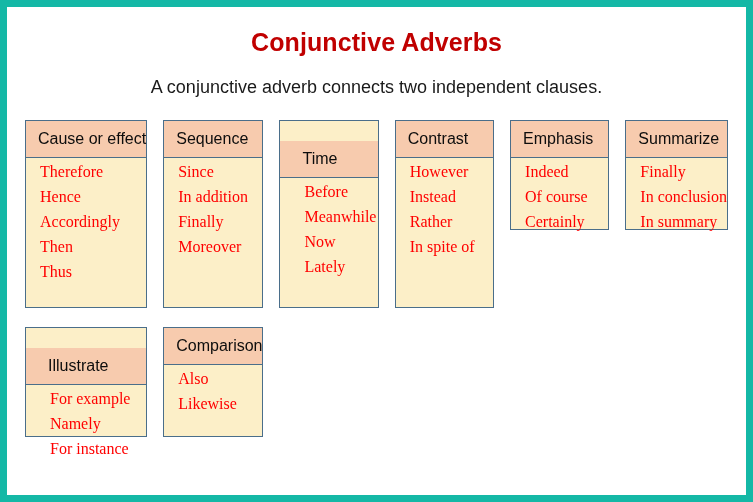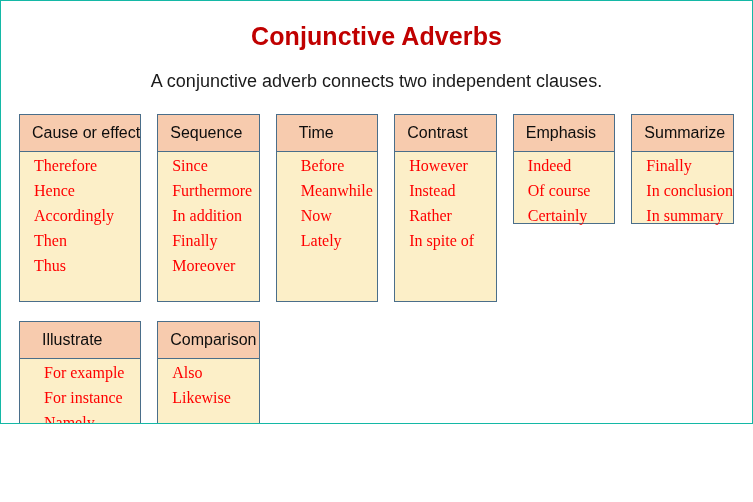--- a/index.html
+++ b/index.html
@@ -7,23 +7,23 @@
   html, body {
     width: 753px;
     height: 502px;
     background: #ffffff;
     font-family: "Liberation Sans", sans-serif;
   }
 
   .page {
     position: relative;
     width: 753px;
-    height: 424px;
+    height: 502px;
     background: #ffffff;
-    border: 1px solid #14b8a6;
+    border: 7px solid #14b8a6;
     overflow: hidden;
   }
 
   .title {
     text-align: center;
     color: #C00000;
     font-size: 25px;
     font-weight: bold;
     letter-spacing: 0.1px;
     margin-top: 21px;
@@ -58,21 +58,21 @@
   .card-header {
     background: #F7CBAE;
     border-bottom: 1px solid #4A6E8A;
     color: #0d0d0d;
     font-size: 16px;
     line-height: 1;
     padding: 10px 0 10px 12px;
     white-space: nowrap;
   }
 
-  .card.indented .card-header { padding-left: 22px; }
+  .card.indented .card-header { padding-left: 22px; margin-top: 20px; }
 
   .card-body {
     padding: 1px 0 0 14px;
     flex: 1;
     font-family: Liberation Serif, serif;
   }
 
   .card.indented .card-body { padding-left: 24px; }
 
   .item {
@@ -99,21 +99,20 @@
           <div class="item">Hence</div>
           <div class="item">Accordingly</div>
           <div class="item">Then</div>
           <div class="item">Thus</div>
         </div>
       </div>
       <div class="card row1">
         <div class="card-header">Sequence</div>
         <div class="card-body">
           <div class="item">Since</div>
-          <div class="item">Furthermore</div>
           <div class="item">In addition</div>
           <div class="item">Finally</div>
           <div class="item">Moreover</div>
         </div>
       </div>
       <div class="card row1 indented">
         <div class="card-header">Time</div>
         <div class="card-body">
           <div class="item">Before</div>
           <div class="item">Meanwhile</div>
@@ -143,22 +142,22 @@
         <div class="card-body">
           <div class="item">Finally</div>
           <div class="item">In conclusion</div>
           <div class="item">In summary</div>
         </div>
       </div>
       <div class="card row2 indented">
         <div class="card-header">Illustrate</div>
         <div class="card-body">
           <div class="item">For example</div>
+          <div class="item">Namely</div>
           <div class="item">For instance</div>
-          <div class="item">Namely</div>
         </div>
       </div>
       <div class="card row2">
         <div class="card-header">Comparison</div>
         <div class="card-body">
           <div class="item">Also</div>
           <div class="item">Likewise</div>
         </div>
       </div>
     </div>

